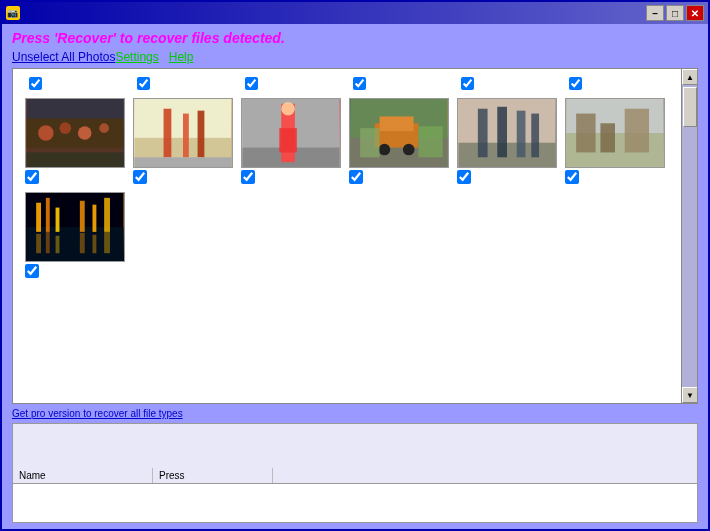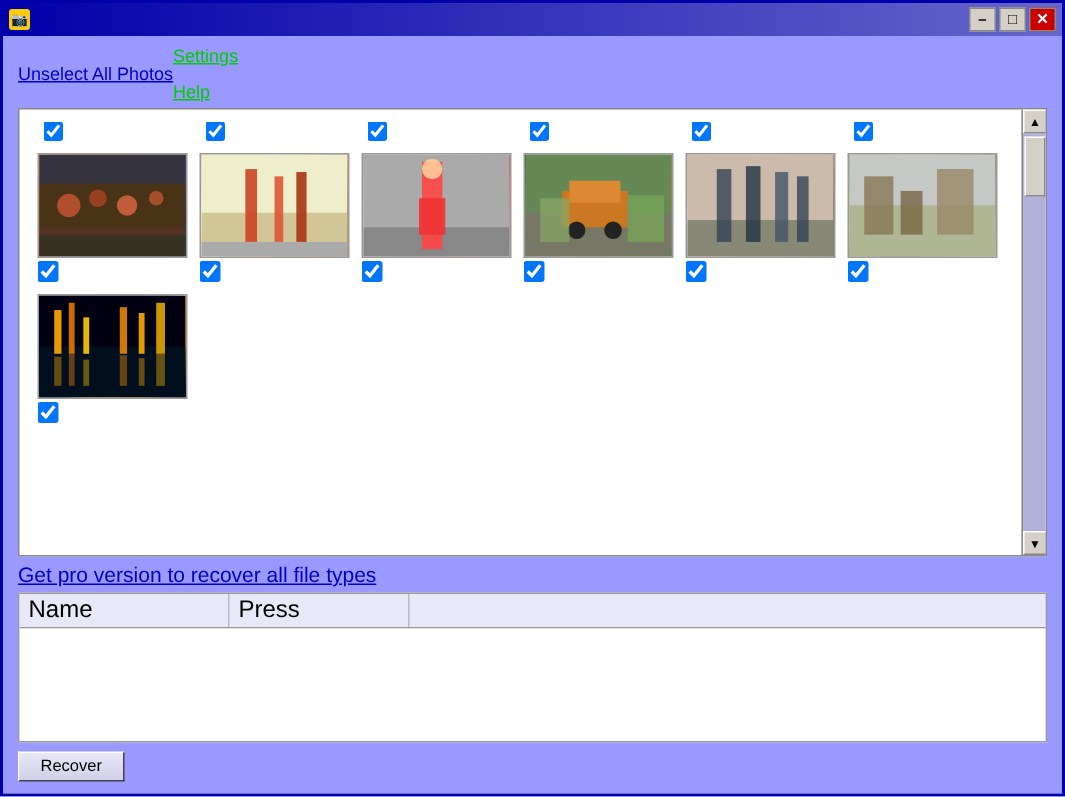--- a/index.html
+++ b/index.html
@@ -99,21 +99,20 @@
     .unselect-link {
       color: #0000cc;
       text-decoration: underline;
       cursor: pointer;
       font-size: 12px;
     }
 
     .top-links {
       display: flex;
       gap: 10px;
-      flex-direction: column;
     }
 
     .top-link {
       color: #00cc00;
       text-decoration: underline;
       cursor: pointer;
       font-size: 12px;
     }
 
     .photo-panel {
@@ -230,21 +229,21 @@
     .photo-3 { background: linear-gradient(135deg, #aaaaaa 0%, #cccccc 30%, #888888 60%, #ff4444 40%, #ccaaaa 100%); }
     .photo-4 { background: linear-gradient(135deg, #446644 0%, #668866 20%, #888888 50%, #cc8833 70%, #66aa66 100%); }
     .photo-5 { background: linear-gradient(135deg, #ccbbaa 0%, #ddccbb 30%, #888877 60%, #555544 100%); }
     .photo-6 { background: linear-gradient(135deg, #aaaa88 0%, #cccc99 30%, #886644 60%, #ccbbaa 100%); }
     .photo-7 { background: linear-gradient(135deg, #000022 0%, #001133 30%, #002244 50%, #ffaa00 60%, #ff8800 80%, #000011 100%); }
 
     .pro-link {
       color: #0000cc;
       text-decoration: underline;
       cursor: pointer;
-      font-size: 14px;
+      font-size: 10px;
       margin-top: 4px;
       margin-bottom: 4px;
     }
 
     .file-list {
       background: white;
       border: 1px solid #999;
       height: 100px;
       overflow-y: auto;
       flex-shrink: 0;
@@ -252,23 +251,24 @@
 
     .file-list-header {
       display: flex;
       background: #e8e8f8;
       border-bottom: 1px solid #999;
     }
 
     .file-list-header-cell {
       padding: 2px 6px;
       border-right: 1px solid #bbb;
-      font-size: 16px;
+      font-size: 10px;
       color: #000;
       min-width: 120px;
+      margin-top: 44px;
     }
 
     .file-list-header-cell:first-child { min-width: 140px; }
     .file-list-header-cell:last-child { flex: 1; border-right: none; }
 
     .file-list-body {
       height: 75px;
       background: white;
     }
 
@@ -310,20 +310,21 @@
     </div>
     <div class="title-buttons">
       <div class="title-btn btn-min">–</div>
       <div class="title-btn btn-max">□</div>
       <div class="title-btn btn-close">✕</div>
     </div>
   </div>
 
   <div class="content">
 
+    <div class="top-message">Press 'Recover' to recover files detected.</div>
 
     <div class="top-bar">
       <a class="unselect-link">Unselect All Photos</a>
       <div class="top-links">
         <a class="top-link">Settings</a>
         <a class="top-link">Help</a>
       </div>
     </div>
 
     <div class="photo-panel">
@@ -494,17 +495,14 @@
 
     <div class="file-list">
       <div class="file-list-header">
         <div class="file-list-header-cell">Name</div>
         <div class="file-list-header-cell">Press</div>
         <div class="file-list-header-cell"></div>
       </div>
       <div class="file-list-body"></div>
     </div>
 
-    <div class="bottom-bar">
-      <button class="recover-btn">Recover</button>
-    </div>
   </div>
 </div>
 
 </body></html>

